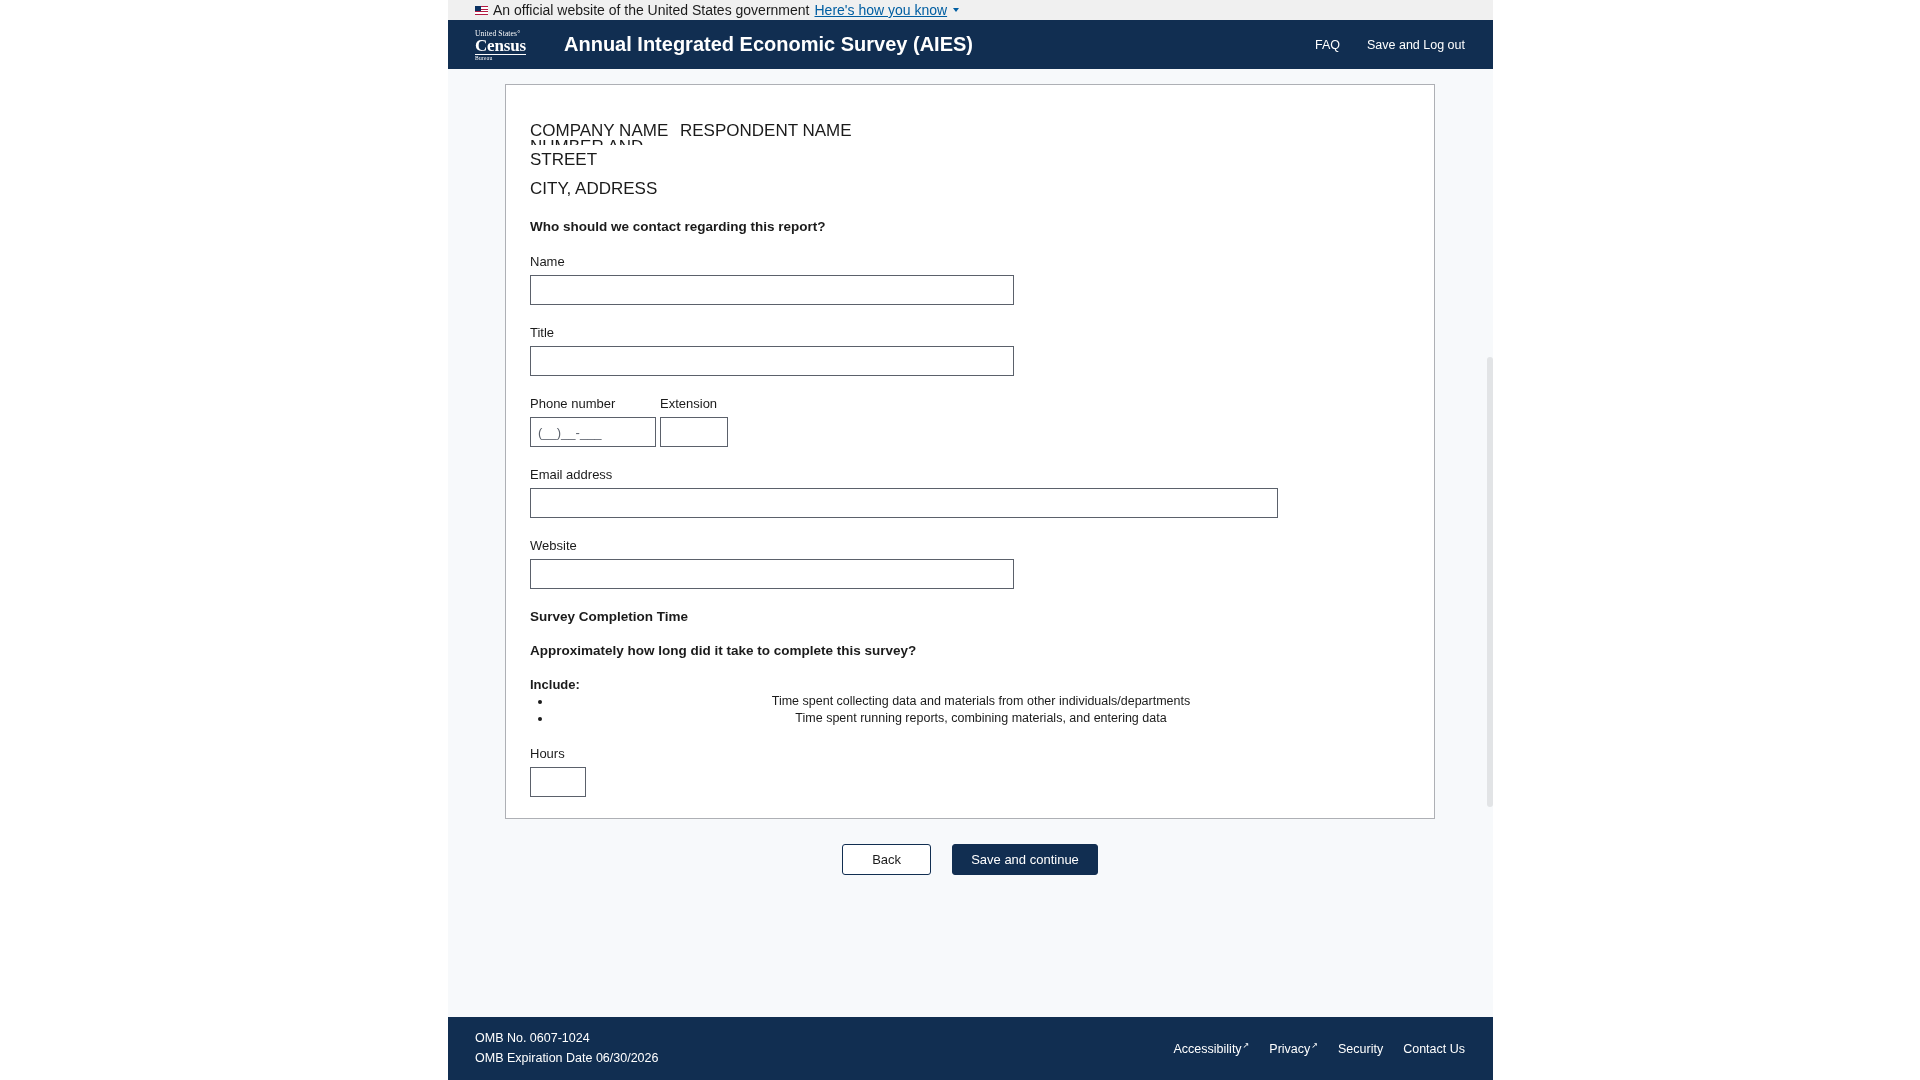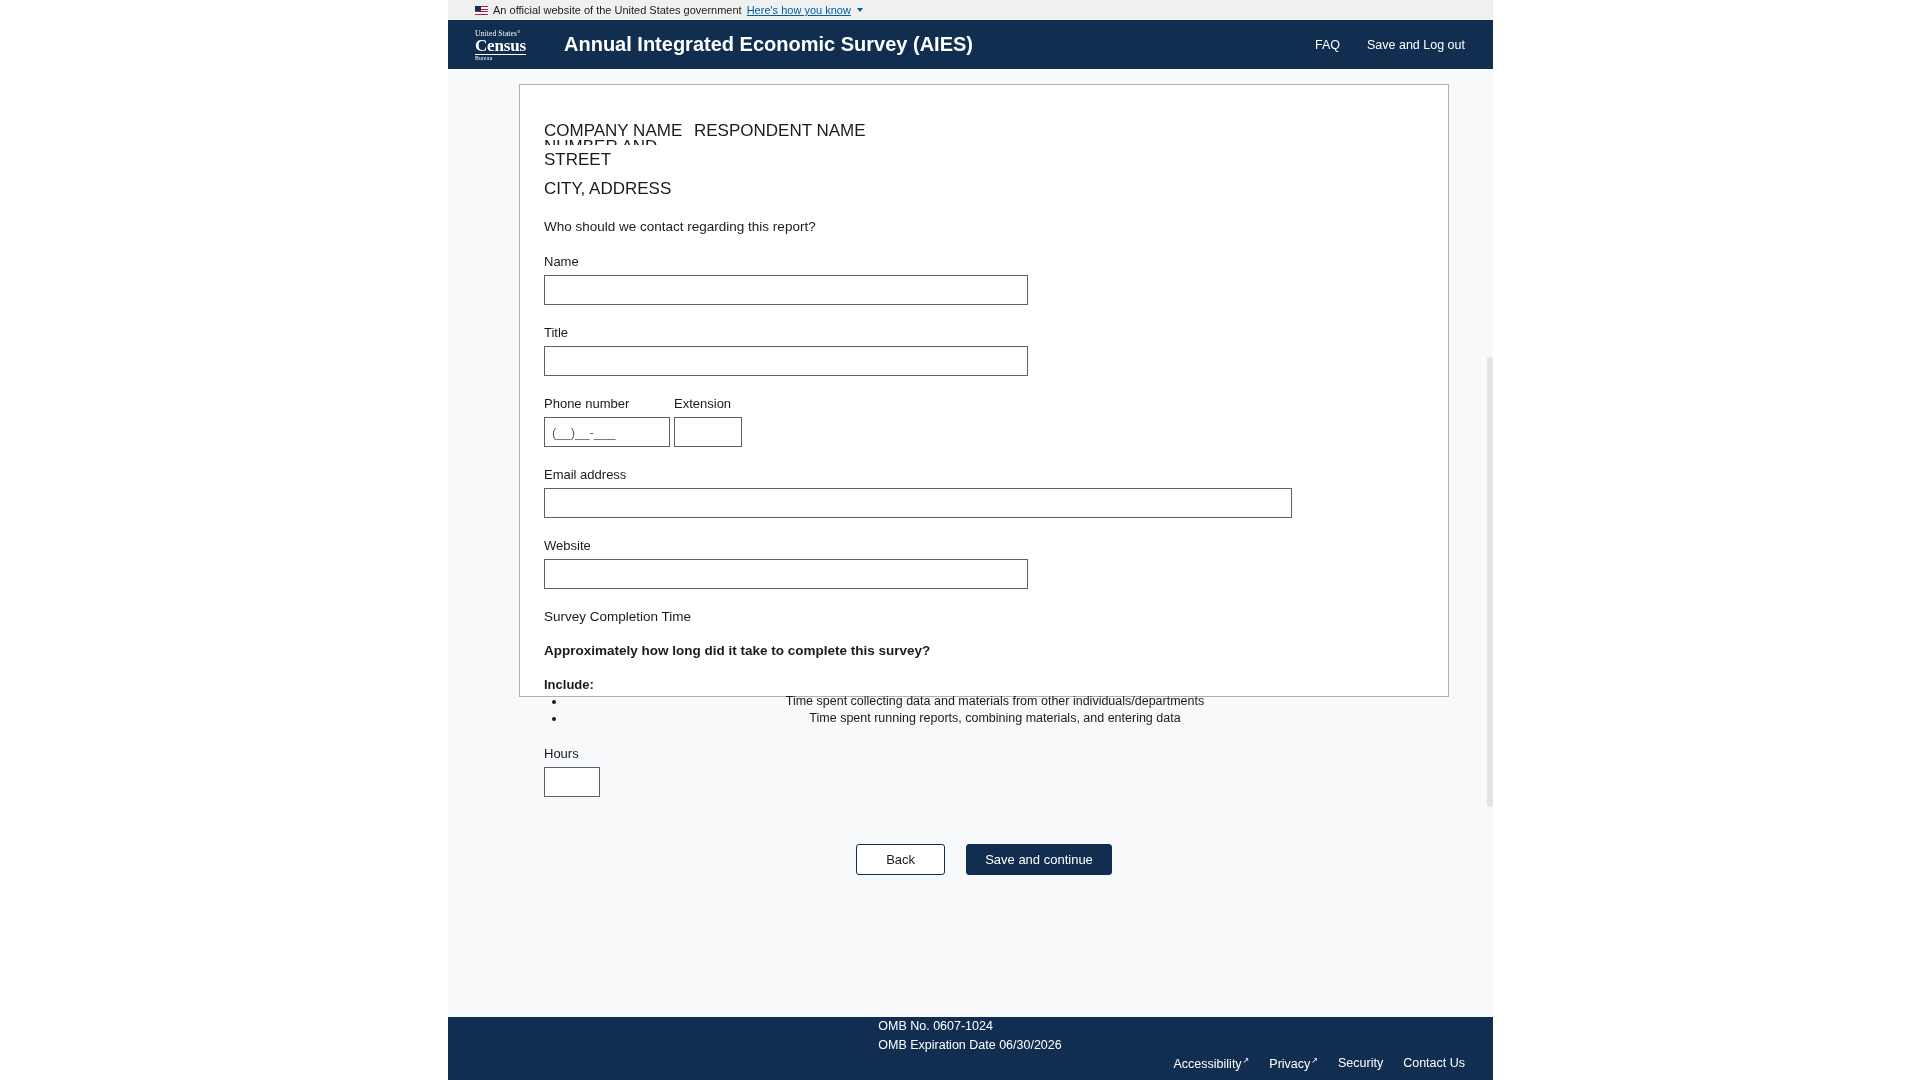--- a/index.html
+++ b/index.html
@@ -22,21 +22,21 @@
     background: #f7f9fb;
   }
 
   
   .gov-banner {
     height: 20px;
     background: #f0f0f0;
     display: flex;
     align-items: center;
     padding-left: 27px;
-    font-size: 11px;
+    font-size: 14px;
     color: #1b1b1b;
     gap: 5px;
   }
   .flag-icon {
     width: 13px; height: 9px;
     display: inline-block;
     position: relative;
     background: linear-gradient(to bottom,
       #b31942 0 14.3%, #fff 14.3% 28.6%, #b31942 28.6% 42.9%,
       #fff 42.9% 57.2%, #b31942 57.2% 71.5%, #fff 71.5% 85.8%, #b31942 85.8% 100%);
@@ -105,24 +105,23 @@
     font-size: 12.5px;
   }
   .header-links a { color: #fff; text-decoration: none; cursor: pointer; }
 
   
   .card {
     position: absolute;
     left: 57px;
     top: 84px;
     width: 930px;
-    height: 613px;
+    height: 735px;
     background: #fff;
     border: 1px solid #aeb0b5;
-    margin-left: 14px;
   }
   .card-inner {
     padding: 36px 24px 0 24px;
   }
 
   
   .addr-row {
     display: flex;
     align-items: baseline;
     gap: 0;
@@ -148,21 +147,21 @@
     margin-left: 0;
   }
   .addr-line {
     font-size: 17px;
     color: #1b1b1b;
     margin-top: 9px;
   }
 
   h2.section {
     font-size: 13.5px;
-    font-weight: normal;
+    font-weight: bold;
     color: #1b1b1b;
     margin: 20px 0 0 0;
   }
   .field-label {
     font-size: 13px;
     color: #1b1b1b;
     margin-top: 20px;
     margin-bottom: 6px;
   }
   input.txt {
@@ -241,21 +240,20 @@
     left: 0;
     top: 1017px;
     width: 1045px;
     height: 63px;
     background: #112e51;
     color: #fff;
     display: flex;
     align-items: center;
     padding: 0 28px 0 27px;
     font-size: 12.5px;
-    flex-direction: column;
   }
   .omb { line-height: 1.55; }
   .footer-links {
     margin-left: auto;
     display: flex;
     gap: 20px;
     align-items: center;
   }
   .footer-links a {
     color: #fff;

